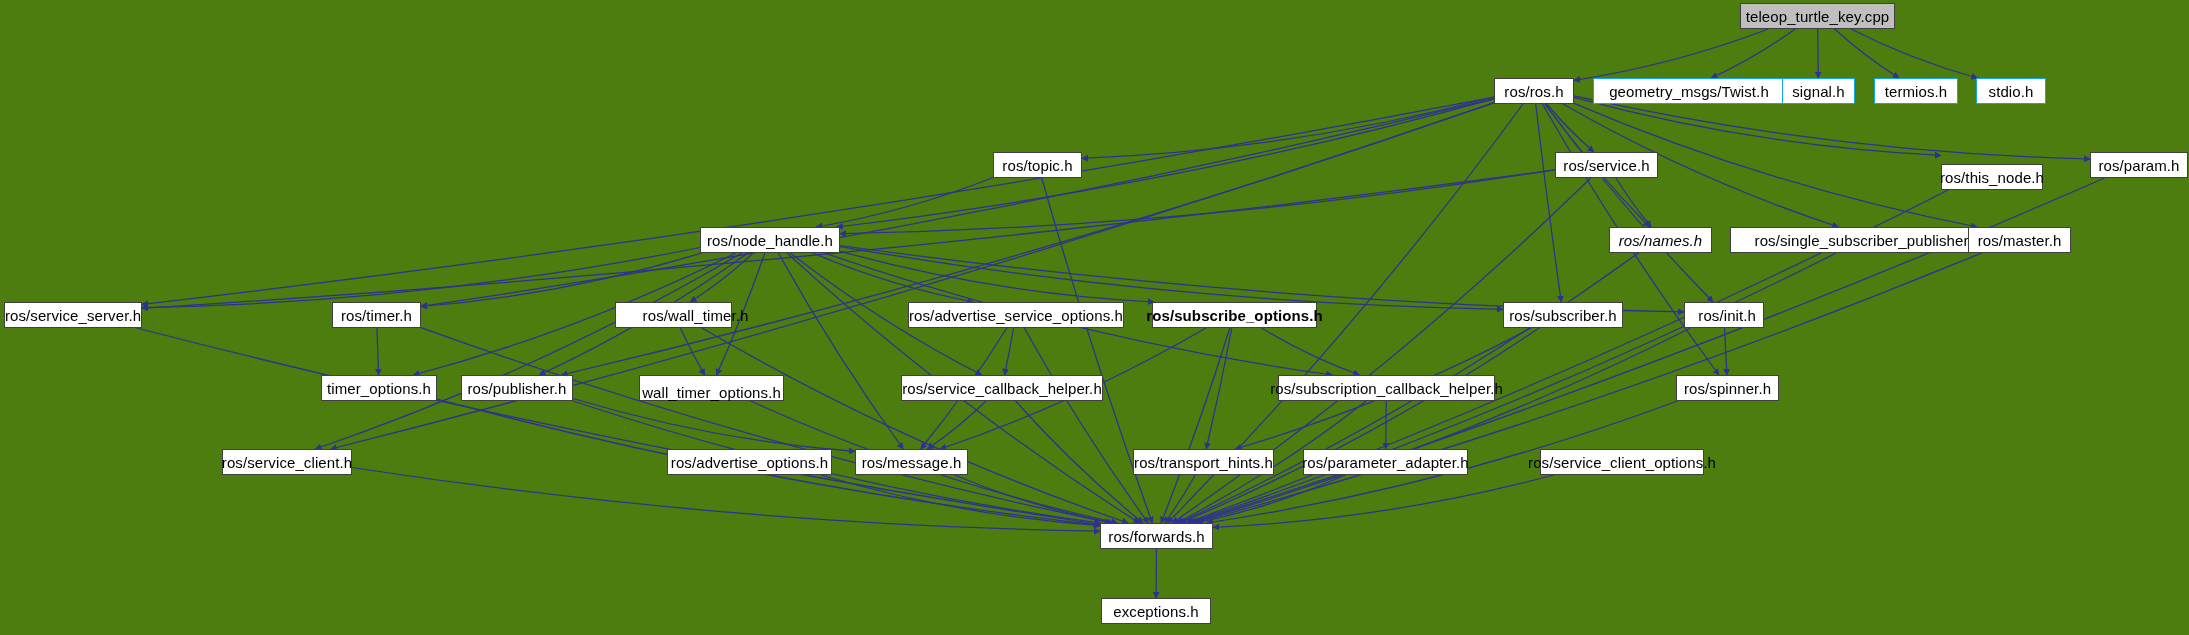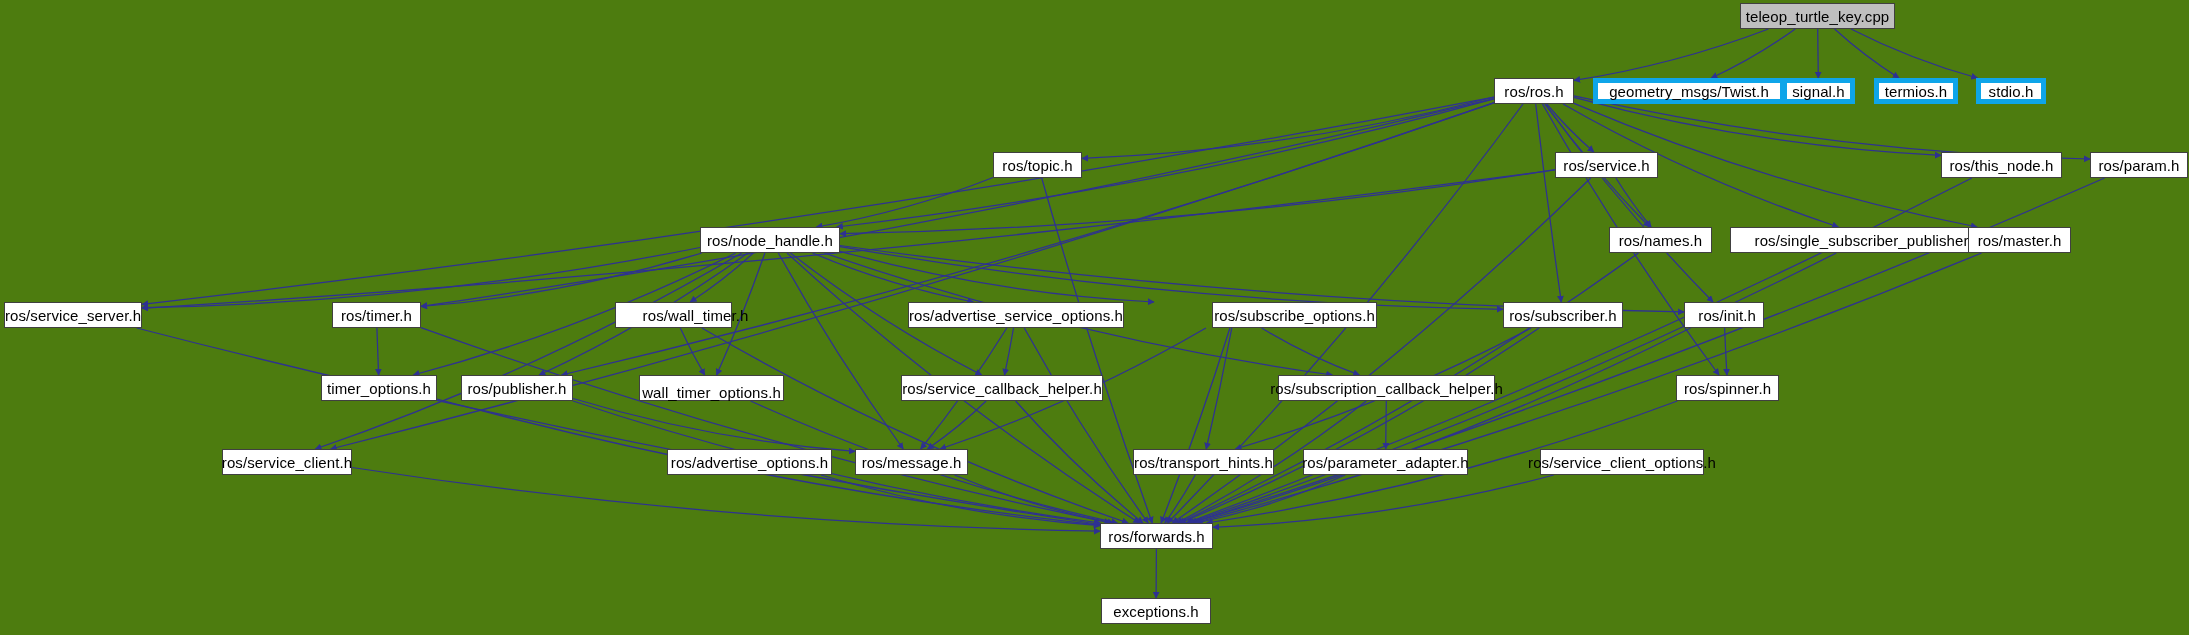--- a/index.html
+++ b/index.html
@@ -37,21 +37,21 @@
     position: absolute;
     box-sizing: border-box;
     display: flex;
     align-items: center;
     justify-content: center;
     white-space: nowrap;
     font-size: 15px;
     line-height: 1;
     color: #000000;
     background: #ffffff;
-    border: 5px solid #0ea5e9;
+    border: 1px solid #0ea5e9;
     height: 26px;
     letter-spacing: 0.1px;
     cursor: pointer;
   }
   .node.solid {
     border: 1px solid #404040;
   }
   .node.root {
     background: #bfbfbf;
     border: 1px solid #404040;
@@ -168,51 +168,51 @@
       </div>
       <div class="node light" style="left: 1976px; top: 78px; width: 70px;">
         <span class="node-label">stdio.h</span>
       </div>
       <div class="node solid" style="left: 993px; top: 152px; width: 89px;">
         <span class="node-label">ros/topic.h</span>
       </div>
       <div class="node solid" style="left: 1555px; top: 152px; width: 103px;">
         <span class="node-label">ros/service.h</span>
       </div>
-      <div class="node solid" style="left: 1941px; top: 152px; width: 121px;">
+      <div class="node solid" style="left: 1941px; top: 164px; width: 102px;">
         <span class="node-label">ros/this_node.h</span>
       </div>
       <div class="node solid" style="left: 2090px; top: 152px; width: 98px;">
         <span class="node-label">ros/param.h</span>
       </div>
       <div class="node solid" style="left: 700px; top: 227px; width: 140px;">
         <span class="node-label">ros/node_handle.h</span>
       </div>
-      <div class="node solid" style="left: 1609px; top: 227px; width: 103px;">
+      <div class="node solid" style="left: 1609px; top: 227px; width: 103px; font-style: italic;">
         <span class="node-label">ros/names.h</span>
       </div>
       <div class="node solid" style="left: 1730px; top: 227px; width: 275px;">
         <span class="node-label">ros/single_subscriber_publisher.h</span>
       </div>
       <div class="node solid" style="left: 1968px; top: 227px; width: 103px;">
         <span class="node-label">ros/master.h</span>
       </div>
       <div class="node solid" style="left: 4px; top: 302px; width: 138px;">
         <span class="node-label">ros/service_server.h</span>
       </div>
       <div class="node solid" style="left: 332px; top: 302px; width: 89px;">
         <span class="node-label">ros/timer.h</span>
       </div>
       <div class="node solid" style="left: 615px; top: 302px; width: 117px; padding-left: 44px;">
         <span class="node-label">ros/wall_timer.h</span>
       </div>
       <div class="node solid" style="left: 908px; top: 302px; width: 216px;">
         <span class="node-label">ros/advertise_service_options.h</span>
       </div>
-      <div class="node solid" style="left: 1212px; top: 302px; width: 165px;">
+      <div class="node solid" style="left: 1152px; top: 302px; width: 165px; font-weight: bold;">
         <span class="node-label">ros/subscribe_options.h</span>
       </div>
       <div class="node solid" style="left: 1503px; top: 302px; width: 120px;">
         <span class="node-label">ros/subscriber.h</span>
       </div>
       <div class="node solid" style="left: 1684px; top: 302px; width: 80px; justify-content: flex-end;">
         <span class="node-label">ros/init.h</span>
       </div>
       <div class="node solid" style="left: 321px; top: 375px; width: 116px;">
         <span class="node-label">timer_options.h</span>

